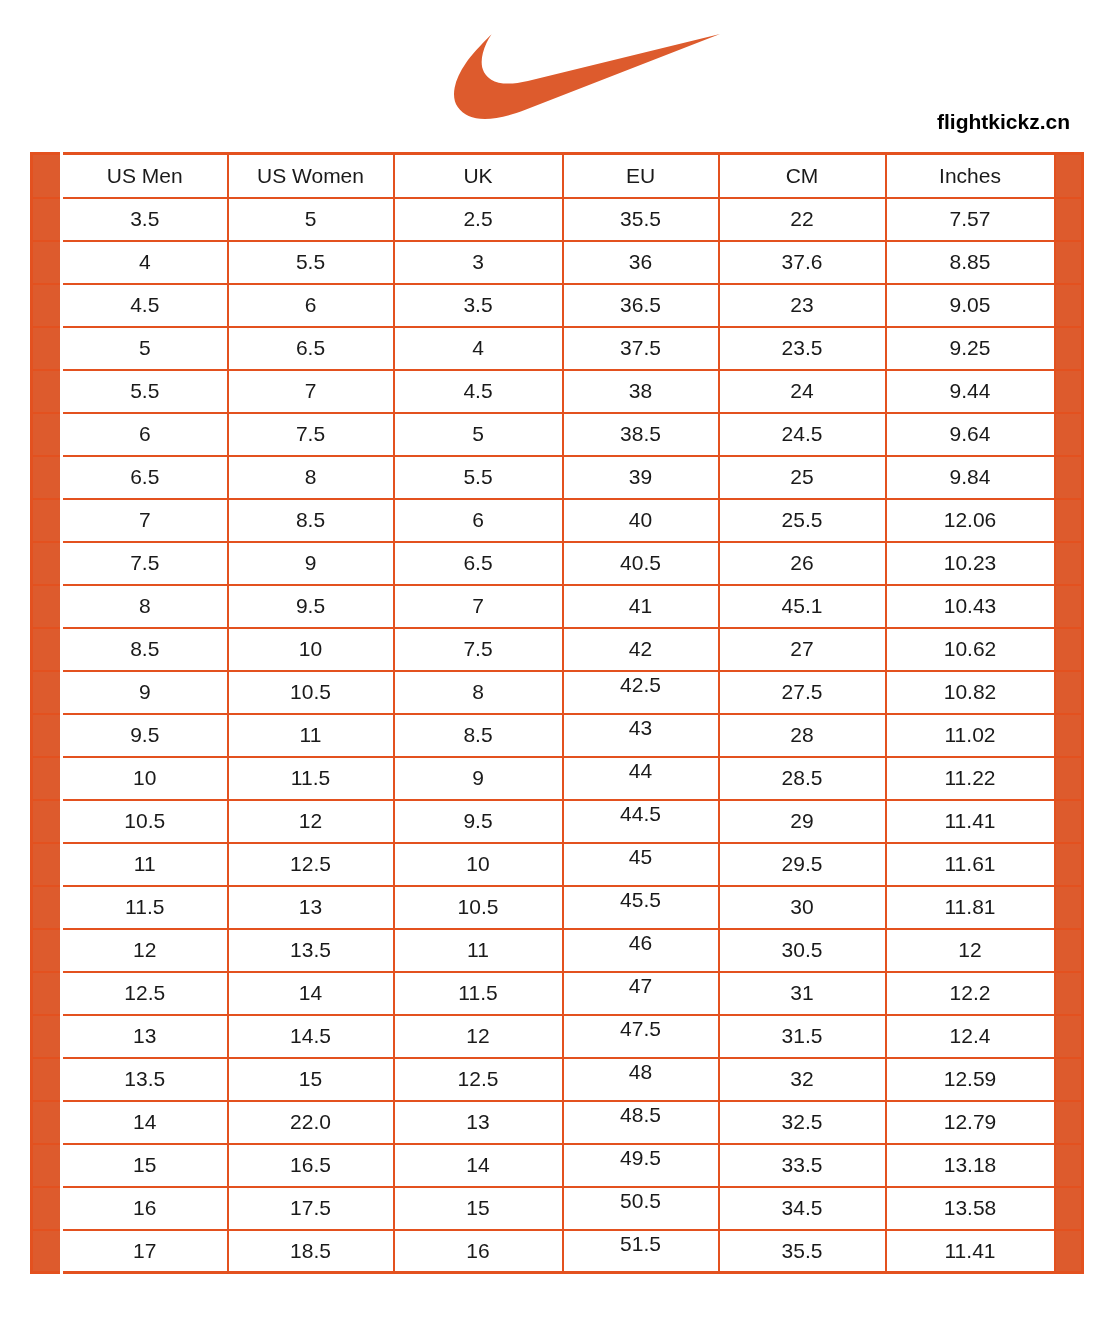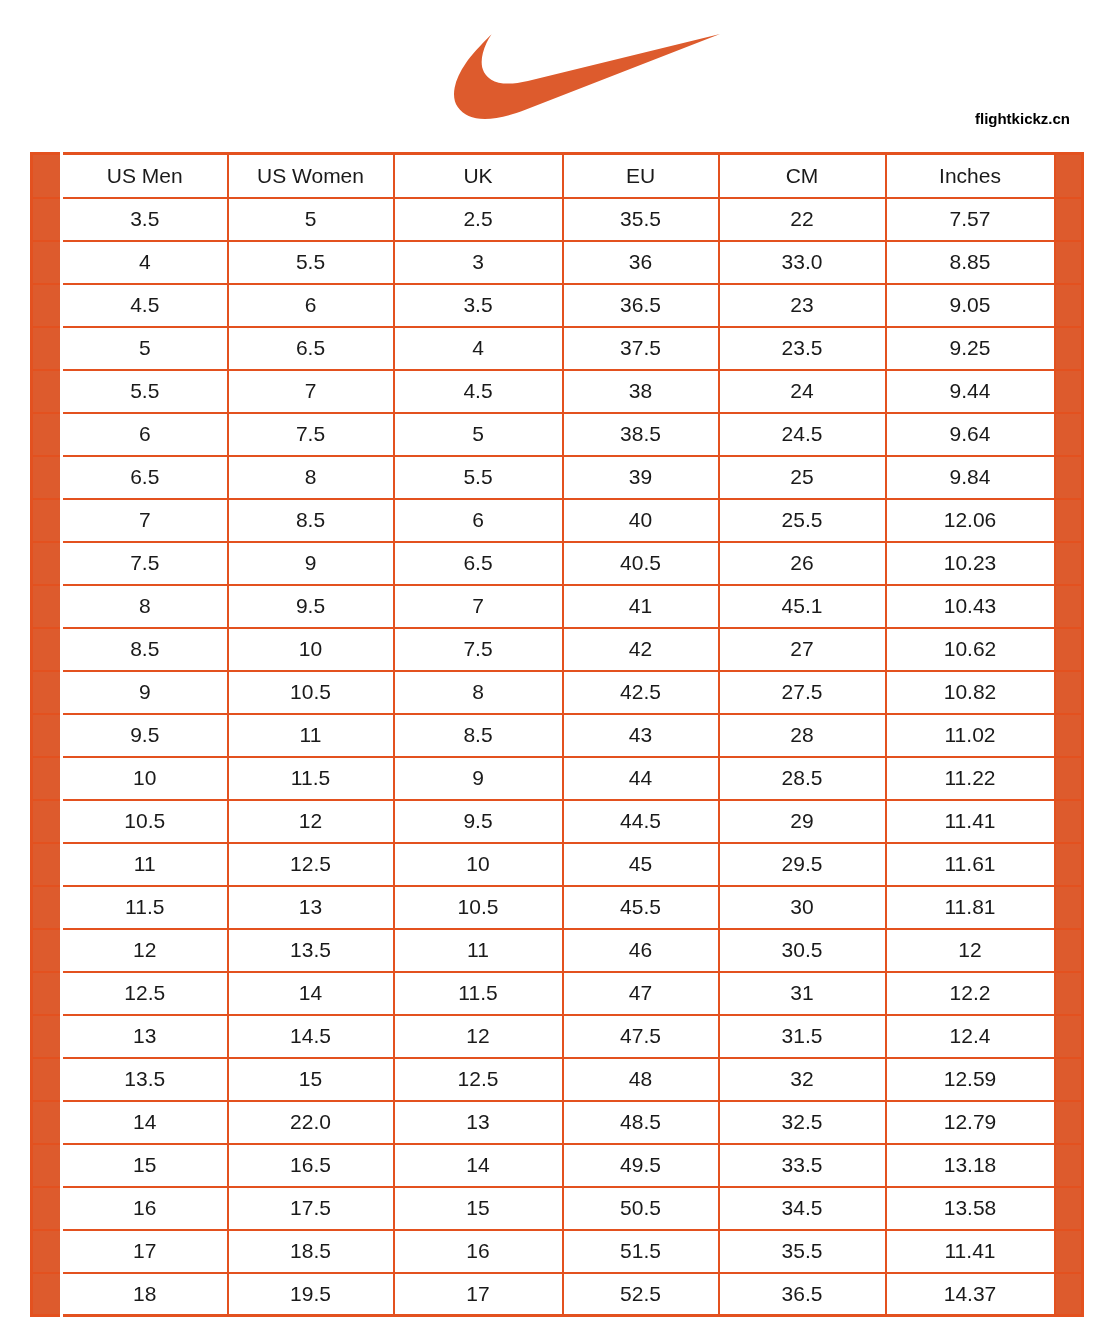--- a/index.html
+++ b/index.html
@@ -18,21 +18,21 @@
     overflow: hidden;
   }
   .page { position: relative; width: 1100px; height: 1337px; }
 
   
   .header { position: absolute; left: 0; top: 0; width: 1100px; height: 152px; }
   .swoosh { position: absolute; left: 454px; top: 26px; width: 266px; height: 94px; }
   .swoosh path { fill: var(--accent); }
   .watermark {
     position: absolute; right: 30px; top: 110px;
-    font-size: 15px; font-weight: bold; color: #000;
+    font-size: 21px; font-weight: bold; color: #000;
     letter-spacing: 0px;
   }
 
   
   table.size-table {
     position: absolute; left: 30px; top: 152px;
     width: 1053px;
     border-collapse: collapse;
     table-layout: fixed;
     border: 3px solid var(--grid);
@@ -60,21 +60,21 @@
   table.size-table col.c6 { width: 169px; }
   table.size-table col.c7 { width: 28px; }
 
   table.size-table .band {
     background: var(--accent);
     border-color: var(--grid);
   }
   table.size-table .band-left { border-right: 3px solid #fff; }
   table.size-table td.raised {
     vertical-align: top;
-    padding-top: 8px;
+    padding-top: 1px;
     margin-left: 40px;
   }
 </style>
 </head>
 <body>
 
 <div class="page">
 
   <div class="header">
     <svg class="swoosh" viewBox="0 7 24 9.3" preserveAspectRatio="none" aria-hidden="true">
@@ -116,21 +116,21 @@
           <td>22</td>
           <td>7.57</td>
           <td class="band band-right"></td>
         </tr>
         <tr>
           <td class="band band-left"></td>
           <td>4</td>
           <td>5.5</td>
           <td>3</td>
           <td>36</td>
-          <td>33.0</td>
+          <td>37.6</td>
           <td>8.85</td>
           <td class="band band-right"></td>
         </tr>
         <tr>
           <td class="band band-left"></td>
           <td>4.5</td>
           <td>6</td>
           <td>3.5</td>
           <td>36.5</td>
           <td>23</td>
@@ -350,26 +350,16 @@
         <tr>
           <td class="band band-left"></td>
           <td>17</td>
           <td>18.5</td>
           <td>16</td>
           <td class="raised">51.5</td>
           <td>35.5</td>
           <td>11.41</td>
           <td class="band band-right"></td>
         </tr>
-        <tr>
-          <td class="band band-left"></td>
-          <td>18</td>
-          <td>19.5</td>
-          <td>17</td>
-          <td class="raised">52.5</td>
-          <td>36.5</td>
-          <td>14.37</td>
-          <td class="band band-right"></td>
-        </tr>
       </tbody>
   </table>
 
 </div>
 
 </body></html>

